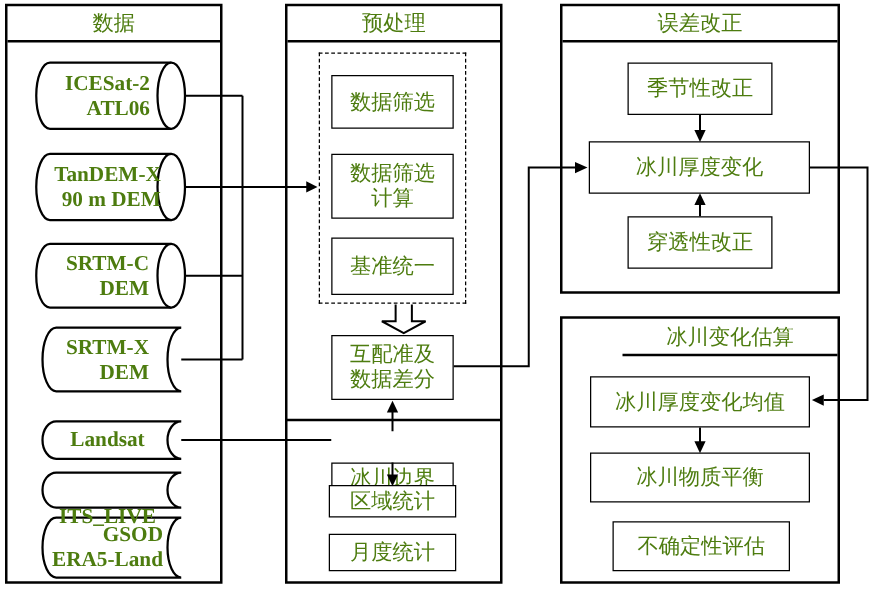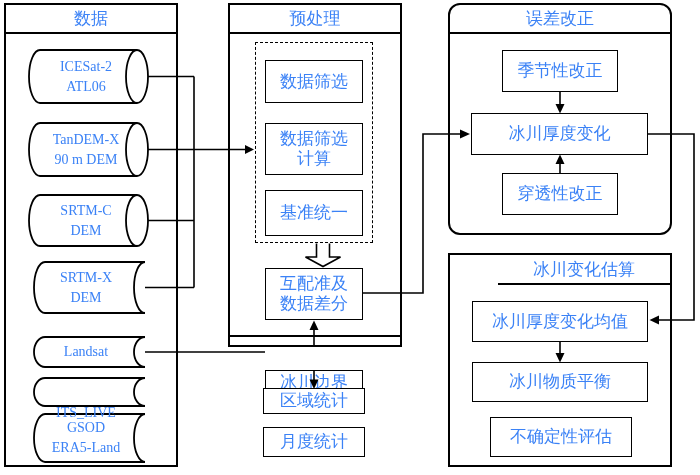--- a/index.html
+++ b/index.html
@@ -1,48 +1,48 @@
 <!DOCTYPE html>
 <html><head>
 <meta charset="utf-8">
 <style>
   html,body{margin:0;padding:0;background:#fff;}
   #stage{
     position:relative;width:700px;height:475px;background:#fff;
-    font-family:"Liberation Serif","DejaVu Serif",serif;color:#3b82f6;overflow:hidden;
+    font-family:"Liberation Serif","DejaVu Serif",serif;color:#4d7c0f;overflow:hidden;
   }
   .grp{position:absolute;border:2px solid #000;background:#fff;box-sizing:border-box;z-index:1;}
   .grp-title{
     position:absolute;left:0;top:0;right:0;height:29px;border-bottom:2px solid #000;
     display:flex;align-items:center;justify-content:center;font-size:17px;box-sizing:border-box;
   }
   .dashed{position:absolute;border:1.6px dashed #000;background:transparent;box-sizing:border-box;z-index:2;}
   .node{
     position:absolute;border:1.8px solid #000;background:#fff;box-sizing:border-box;z-index:3;
     display:flex;align-items:center;justify-content:center;text-align:center;
     font-size:17px;line-height:20px;white-space:pre-line;
   }
   svg.wires{position:absolute;left:0;top:0;z-index:5;pointer-events:none;}
   .lbl{
     position:absolute;z-index:6;display:flex;align-items:center;justify-content:center;
-    text-align:center;font-size:14px;line-height:20px;white-space:pre-line;
+    text-align:right;font-size:17px;line-height:20px;white-space:pre-line;font-weight:bold;
   }
 </style>
 </head>
 <body>
 
 <div id="stage">
 
   <div class="grp" style="left:4px;top:3px;width:174px;height:464px;">
     <div class="grp-title">数据</div>
   </div>
-  <div class="grp" style="left:228px;top:3px;width:174px;height:344px;">
+  <div class="grp" style="left:228px;top:3px;width:174px;height:464px;">
     <div class="grp-title">预处理</div>
   </div>
-  <div class="grp" style="left:448px;top:3px;width:224px;height:232px;border-radius:12px;">
+  <div class="grp" style="left:448px;top:3px;width:224px;height:232px;">
     <div class="grp-title">误差改正</div>
   </div>
   <div class="grp" style="left:448px;top:253px;width:224px;height:214px;">
     <div class="grp-title" style="height:30px;margin-left:48px;">冰川变化估算</div>
   </div>
 
   <div class="dashed" style="left:255px;top:42px;width:118px;height:201px;"></div>
 
   <div class="node" style="left:265px;top:60px;width:98px;height:43px;">数据筛选</div>
   <div class="node" style="left:265px;top:123px;width:98px;height:52px;">数据筛选

